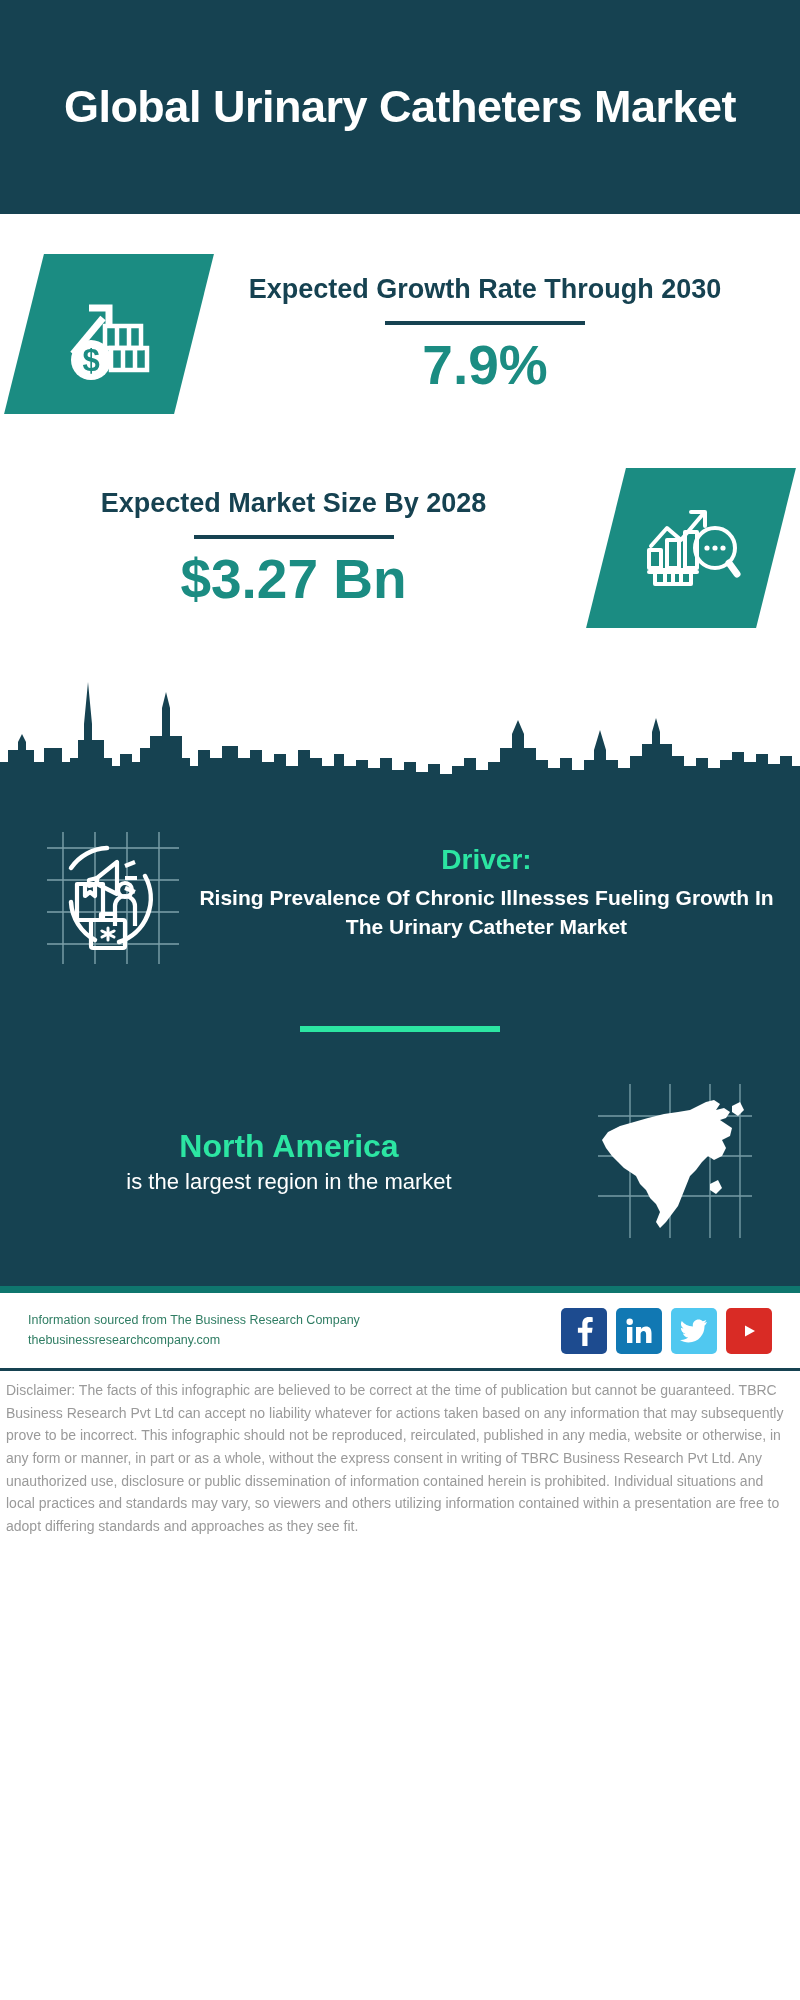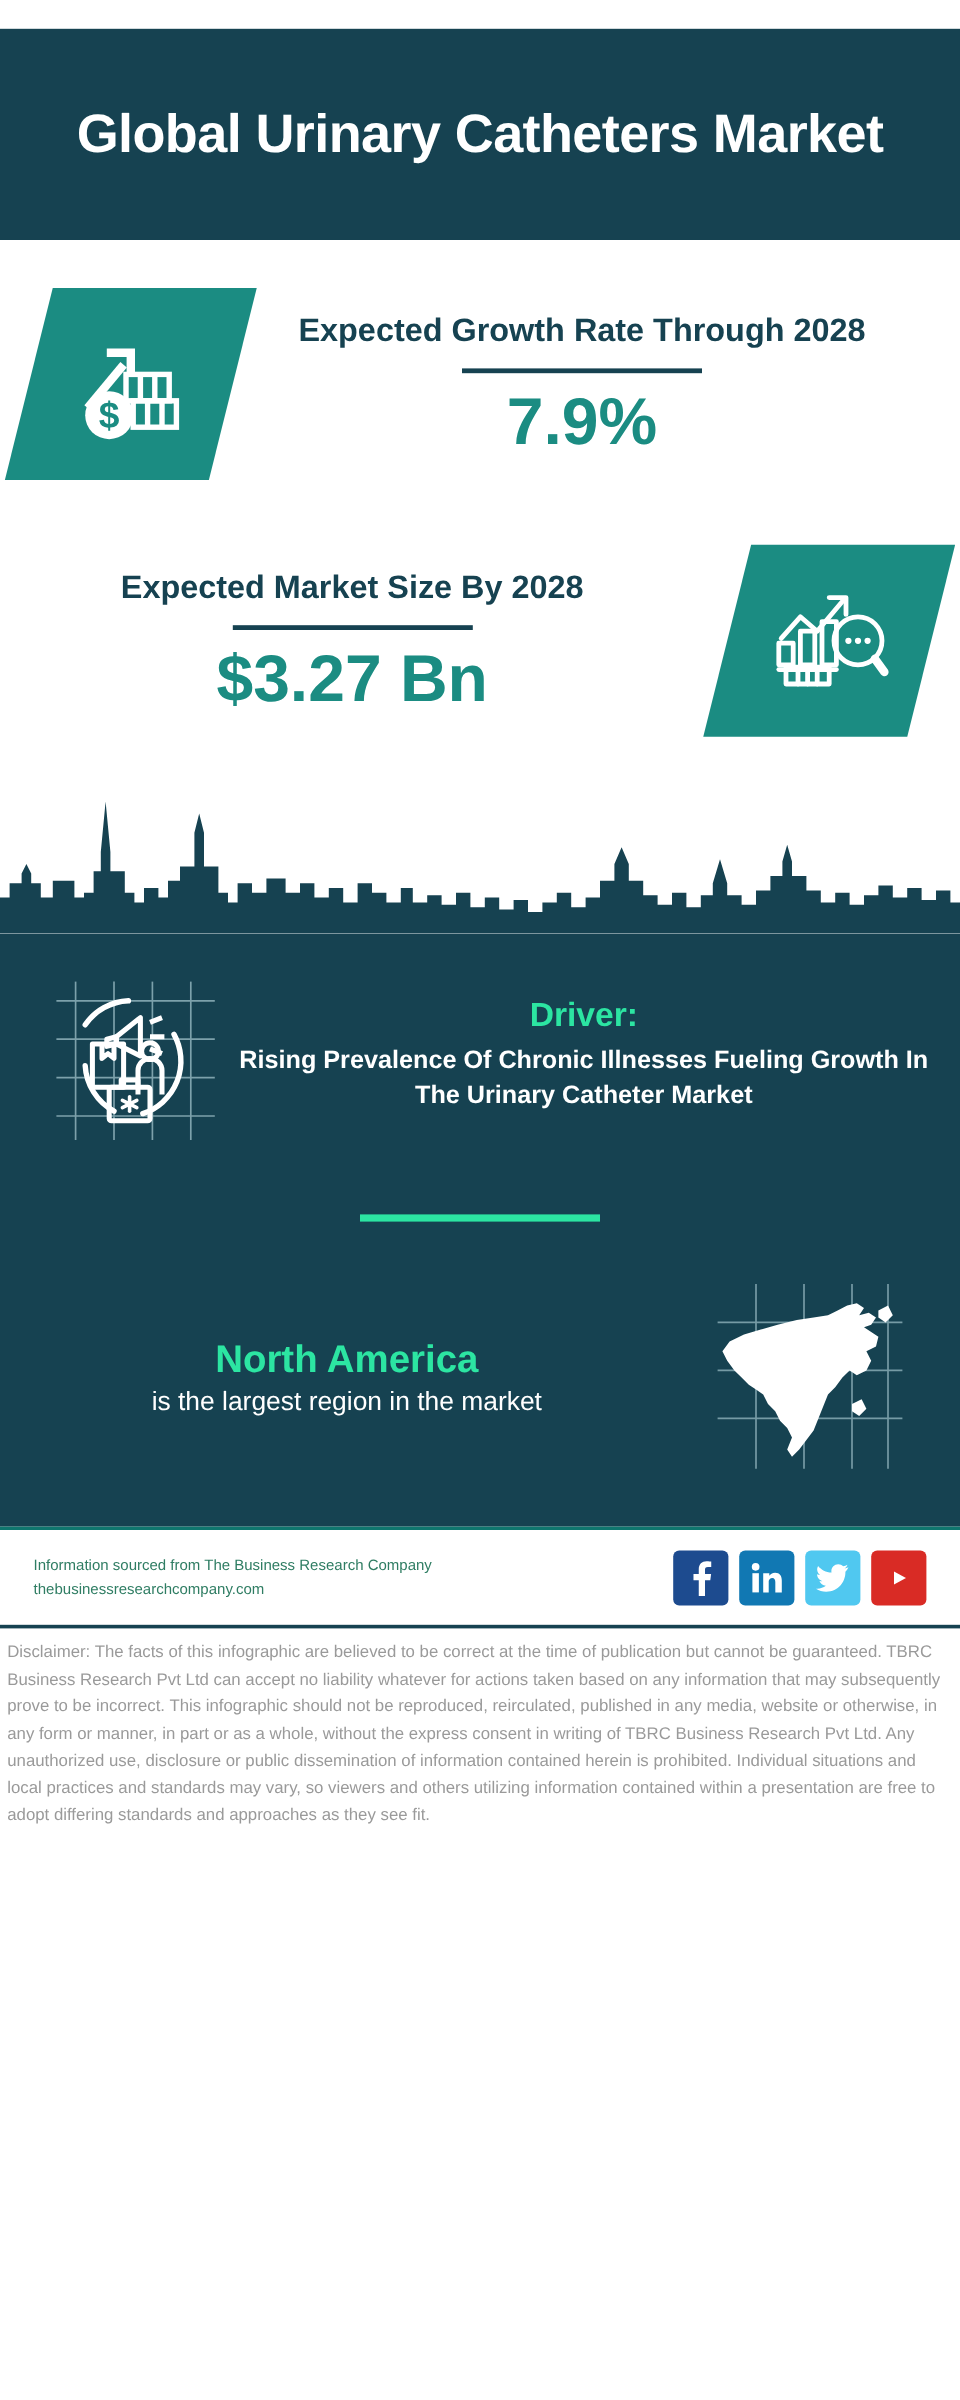--- a/index.html
+++ b/index.html
@@ -6,23 +6,23 @@
   html,body { width:800px; }
   body {
     font-family: "Liberation Sans", sans-serif;
     background:#ffffff;
     width:800px; height:2000px;
     position:relative; overflow:hidden;
   }
 
   
   .header{
-    height:176px; background:#164251;
+    height:214px; background:#164251;
     display:flex; align-items:center; justify-content:center;
-    text-align:center; padding:16px 60px;margin-top:24px;
+    text-align:center; padding:16px 60px;
   }
   .header h1{
     color:#ffffff; font-size:45px; font-weight:bold;
     line-height:1.26; letter-spacing:-0.5px;
   }
 
   
   .white-zone{ background:#ffffff; position:relative; }
 
   
@@ -79,21 +79,21 @@
   }
   .region-sub{
     color:#ffffff; font-size:22px; line-height:1.3; margin-top:2px;
   }
   .region-map{ width:210px; flex:0 0 auto; display:flex; justify-content:center; }
 
   
   .footer-bar{
     background:#ffffff; height:82px;
     display:flex; align-items:center; padding:0 28px;
-    border-top:3px solid #0f766e;
+    border-top:7px solid #0f766e;
     gap:28px;
   }
   .footer-text{ flex:1; color:#2F7D63; font-size:12.5px; line-height:1.55; }
   .social{ display:flex; gap:9px; align-items:center; }
   .sicon{
     width:46px; height:46px; border-radius:5px;
     display:flex; align-items:center; justify-content:center;
   }
   .fb{ background:#1D4B8F; }
   .li{ background:#1178B3; }
@@ -128,21 +128,21 @@
           <line x1="70" y1="42" x2="70" y2="64"></line>
           <rect x="52" y="64" width="36" height="22"></rect>
           <line x1="64" y1="64" x2="64" y2="86"></line>
           <line x1="76" y1="64" x2="76" y2="86"></line>
         </g>
         <circle cx="32" cy="76" r="20" fill="#fff"></circle>
         <text x="32" y="87" font-size="31" font-weight="bold" text-anchor="middle" fill="#1B8C82" font-family="Liberation Sans, sans-serif">$</text>
       </svg>
     </div>
     <div class="stat-text">
-      <div class="stat-title">Expected Growth Rate Through 2028</div>
+      <div class="stat-title">Expected Growth Rate Through 2030</div>
       <div class="stat-rule"></div>
       <div class="stat-value">7.9%</div>
     </div>
   </div>
 
   <div class="stat-row" style="padding:54px 24px 34px 24px;gap:43px;">
     <div class="stat-text">
       <div class="stat-title">Expected Market Size By 2028</div>
       <div class="stat-rule"></div>
       <div class="stat-value">$3.27 Bn</div>

